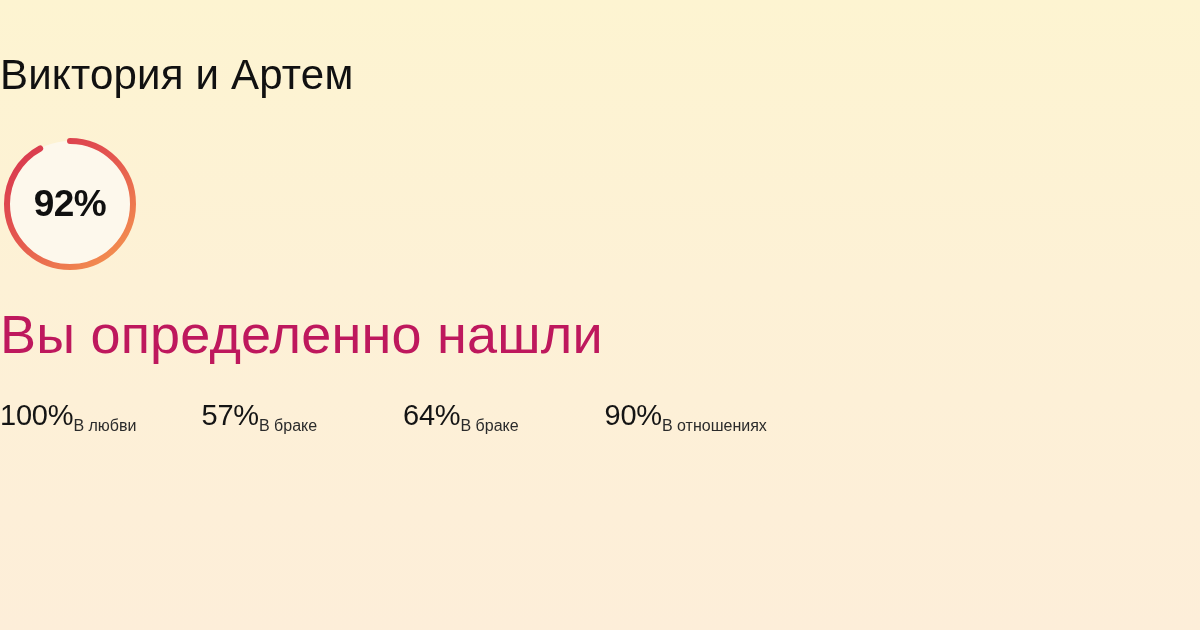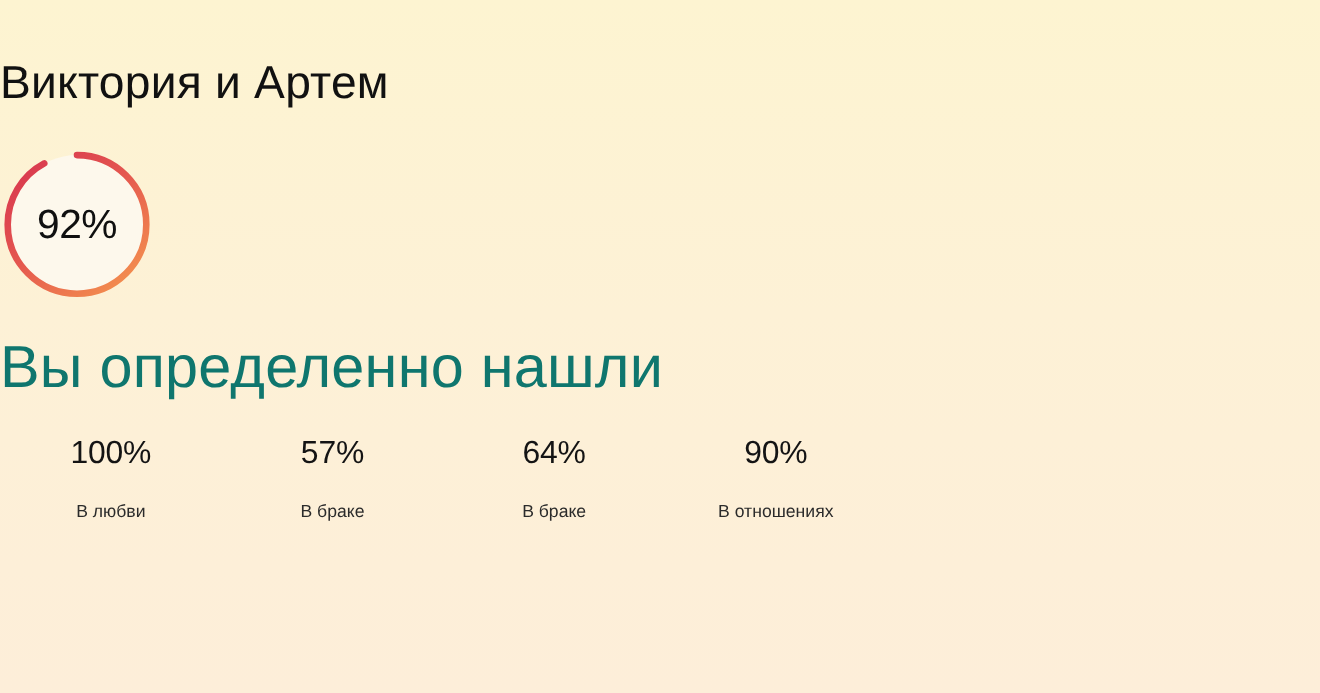--- a/index.html
+++ b/index.html
@@ -55,33 +55,33 @@
   .gauge-value {
     position: absolute;
     top: 0;
     left: 0;
     width: 140px;
     height: 140px;
     display: flex;
     align-items: center;
     justify-content: center;
     font-size: 37px;
-    font-weight: 400;
+    font-weight: 700;
     color: #101010;
     letter-spacing: -0.5px;
   }
 
   
   .headline {
     margin: 0;
     padding-top: 26px;
     font-size: 54px;
     font-weight: 400;
     line-height: 1.28;
-    color: #0f766e;
+    color: #be185d;
     text-align: center;
     max-width: 1020px;
     letter-spacing: 0.2px;
   }
 
   .headline .line {
     display: block;
   }
 
   
@@ -89,24 +89,23 @@
     margin-top: 28px;
     width: 806px;
     display: flex;
     justify-content: space-between;
     align-items: flex-start;
   }
 
   .stat {
     flex: 1 1 0;
     display: flex;
-    flex-direction: column;
+    flex-direction: row;
     align-items: center;
     text-align: center;
-    gap: 8px;
   }
 
   .stat-value {
     font-size: 29px;
     font-weight: 400;
     color: #141414;
     line-height: 1.1;
     letter-spacing: -0.2px;
   }
 

